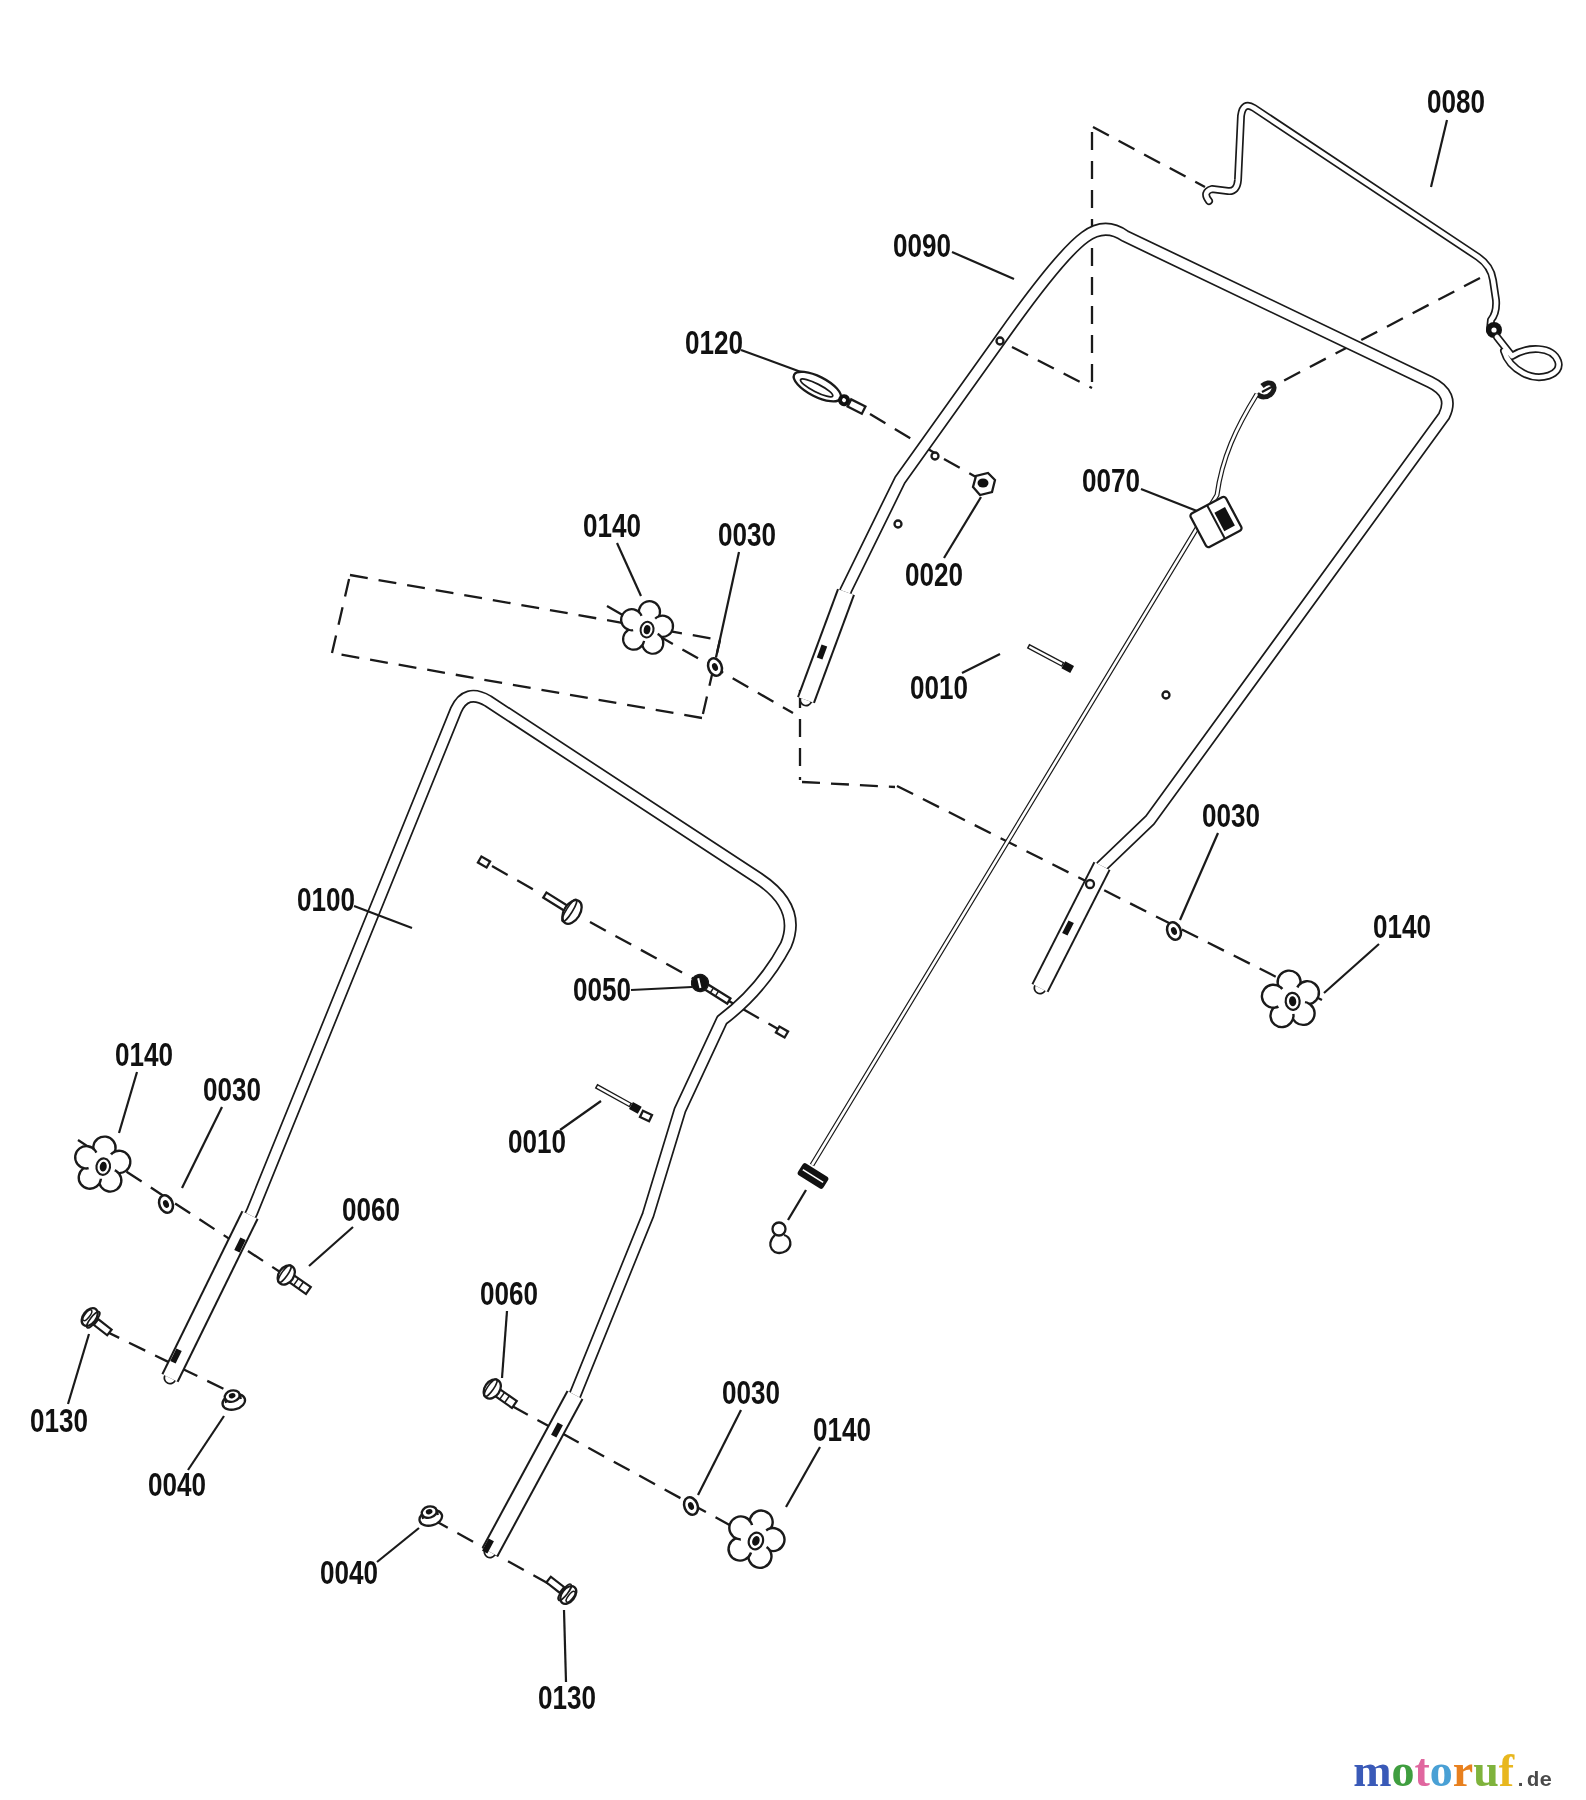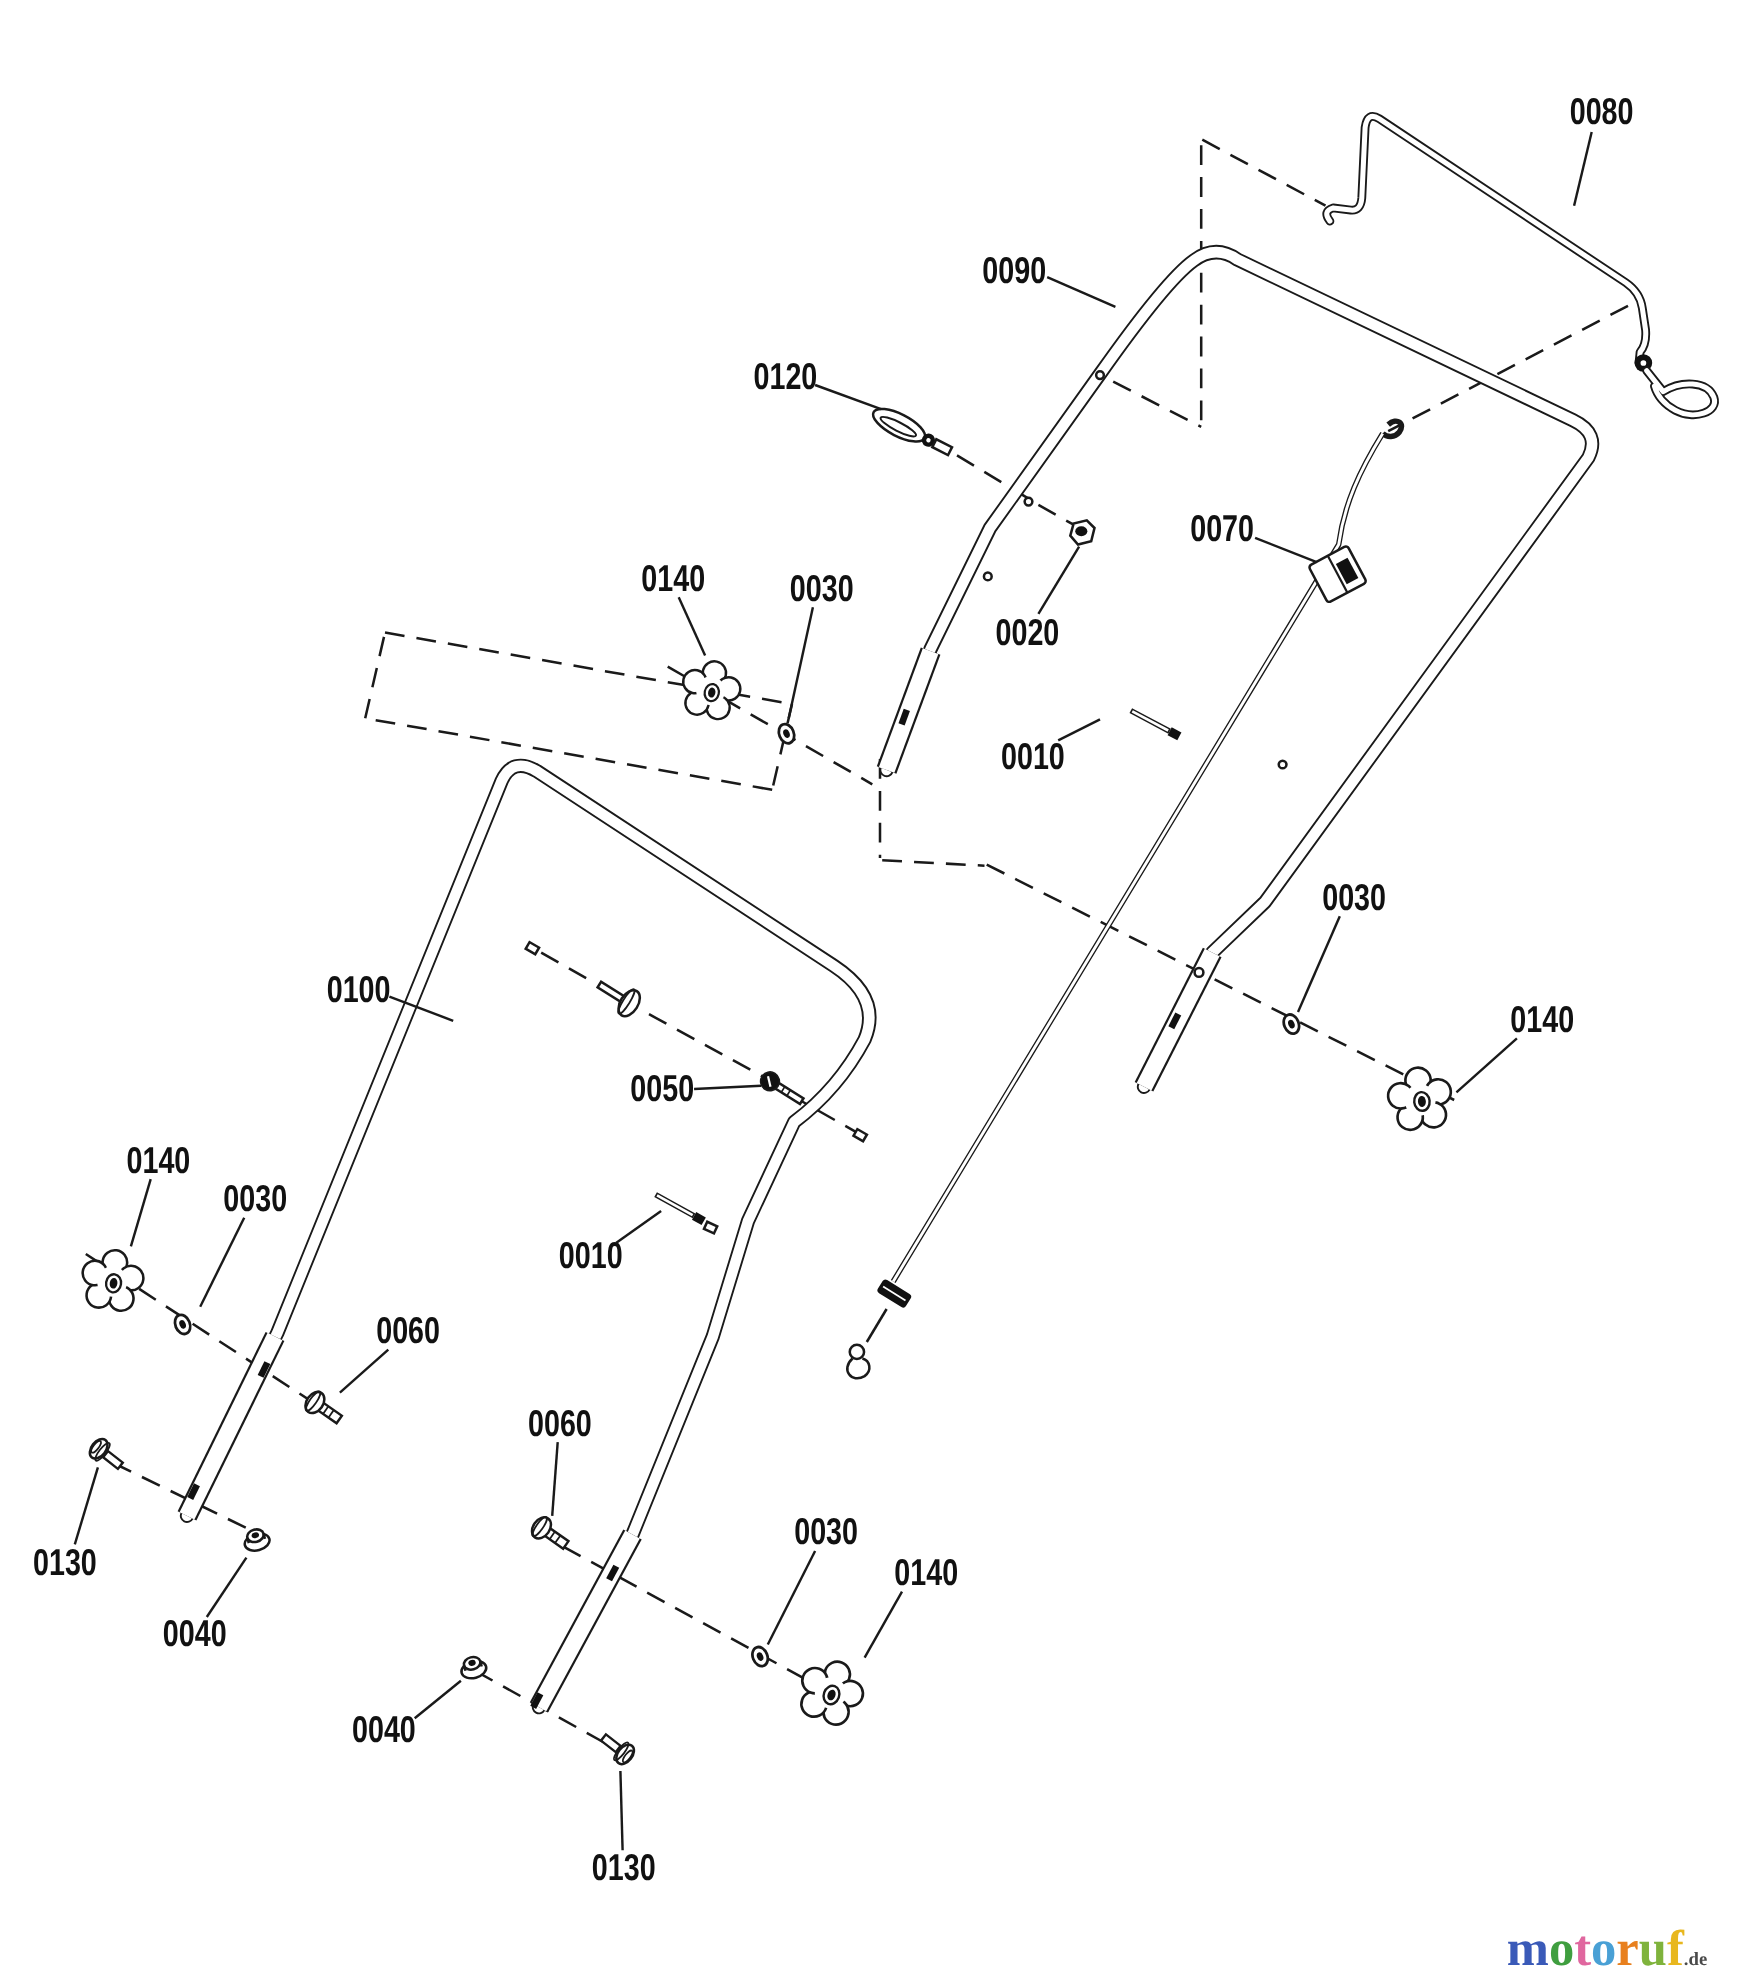--- a/index.html
+++ b/index.html
@@ -14,21 +14,21 @@
   .plateO{stroke:#1a1a1a;stroke-width:19;fill:none;stroke-linecap:butt;}
   .plateI{stroke:#ffffff;stroke-width:15;fill:none;stroke-linecap:butt;}
   .wireO{stroke:#1a1a1a;stroke-width:8;fill:none;stroke-linejoin:round;stroke-linecap:round;}
   .wireI{stroke:#ffffff;stroke-width:4.6;fill:none;stroke-linejoin:round;stroke-linecap:round;}
   .cabO{stroke:#1a1a1a;stroke-width:5;fill:none;stroke-linejoin:round;}
   .cabI{stroke:#ffffff;stroke-width:2.6;fill:none;stroke-linejoin:round;}
   .ln{stroke:#1a1a1a;stroke-width:2.3;fill:none;}
   .wfill{fill:#ffffff;stroke:#1a1a1a;stroke-width:2.3;}
   #logo{position:absolute;right:34px;bottom:6px;white-space:nowrap;
         font-family:"Liberation Serif",serif;font-weight:bold;font-size:46px;line-height:1;}
-  #logo .suffix{font-size:17px;font-weight:bold;}
+  #logo .suffix{font-size:21px;font-weight:bold;font-family:Liberation Mono, monospace;}
 </style>
 </head>
 <body>
 
 <div class="canvas">
 <svg width="1586" height="1800" viewBox="0 0 1586 1800">
 
   <defs>
 
     <g id="def-knob">

